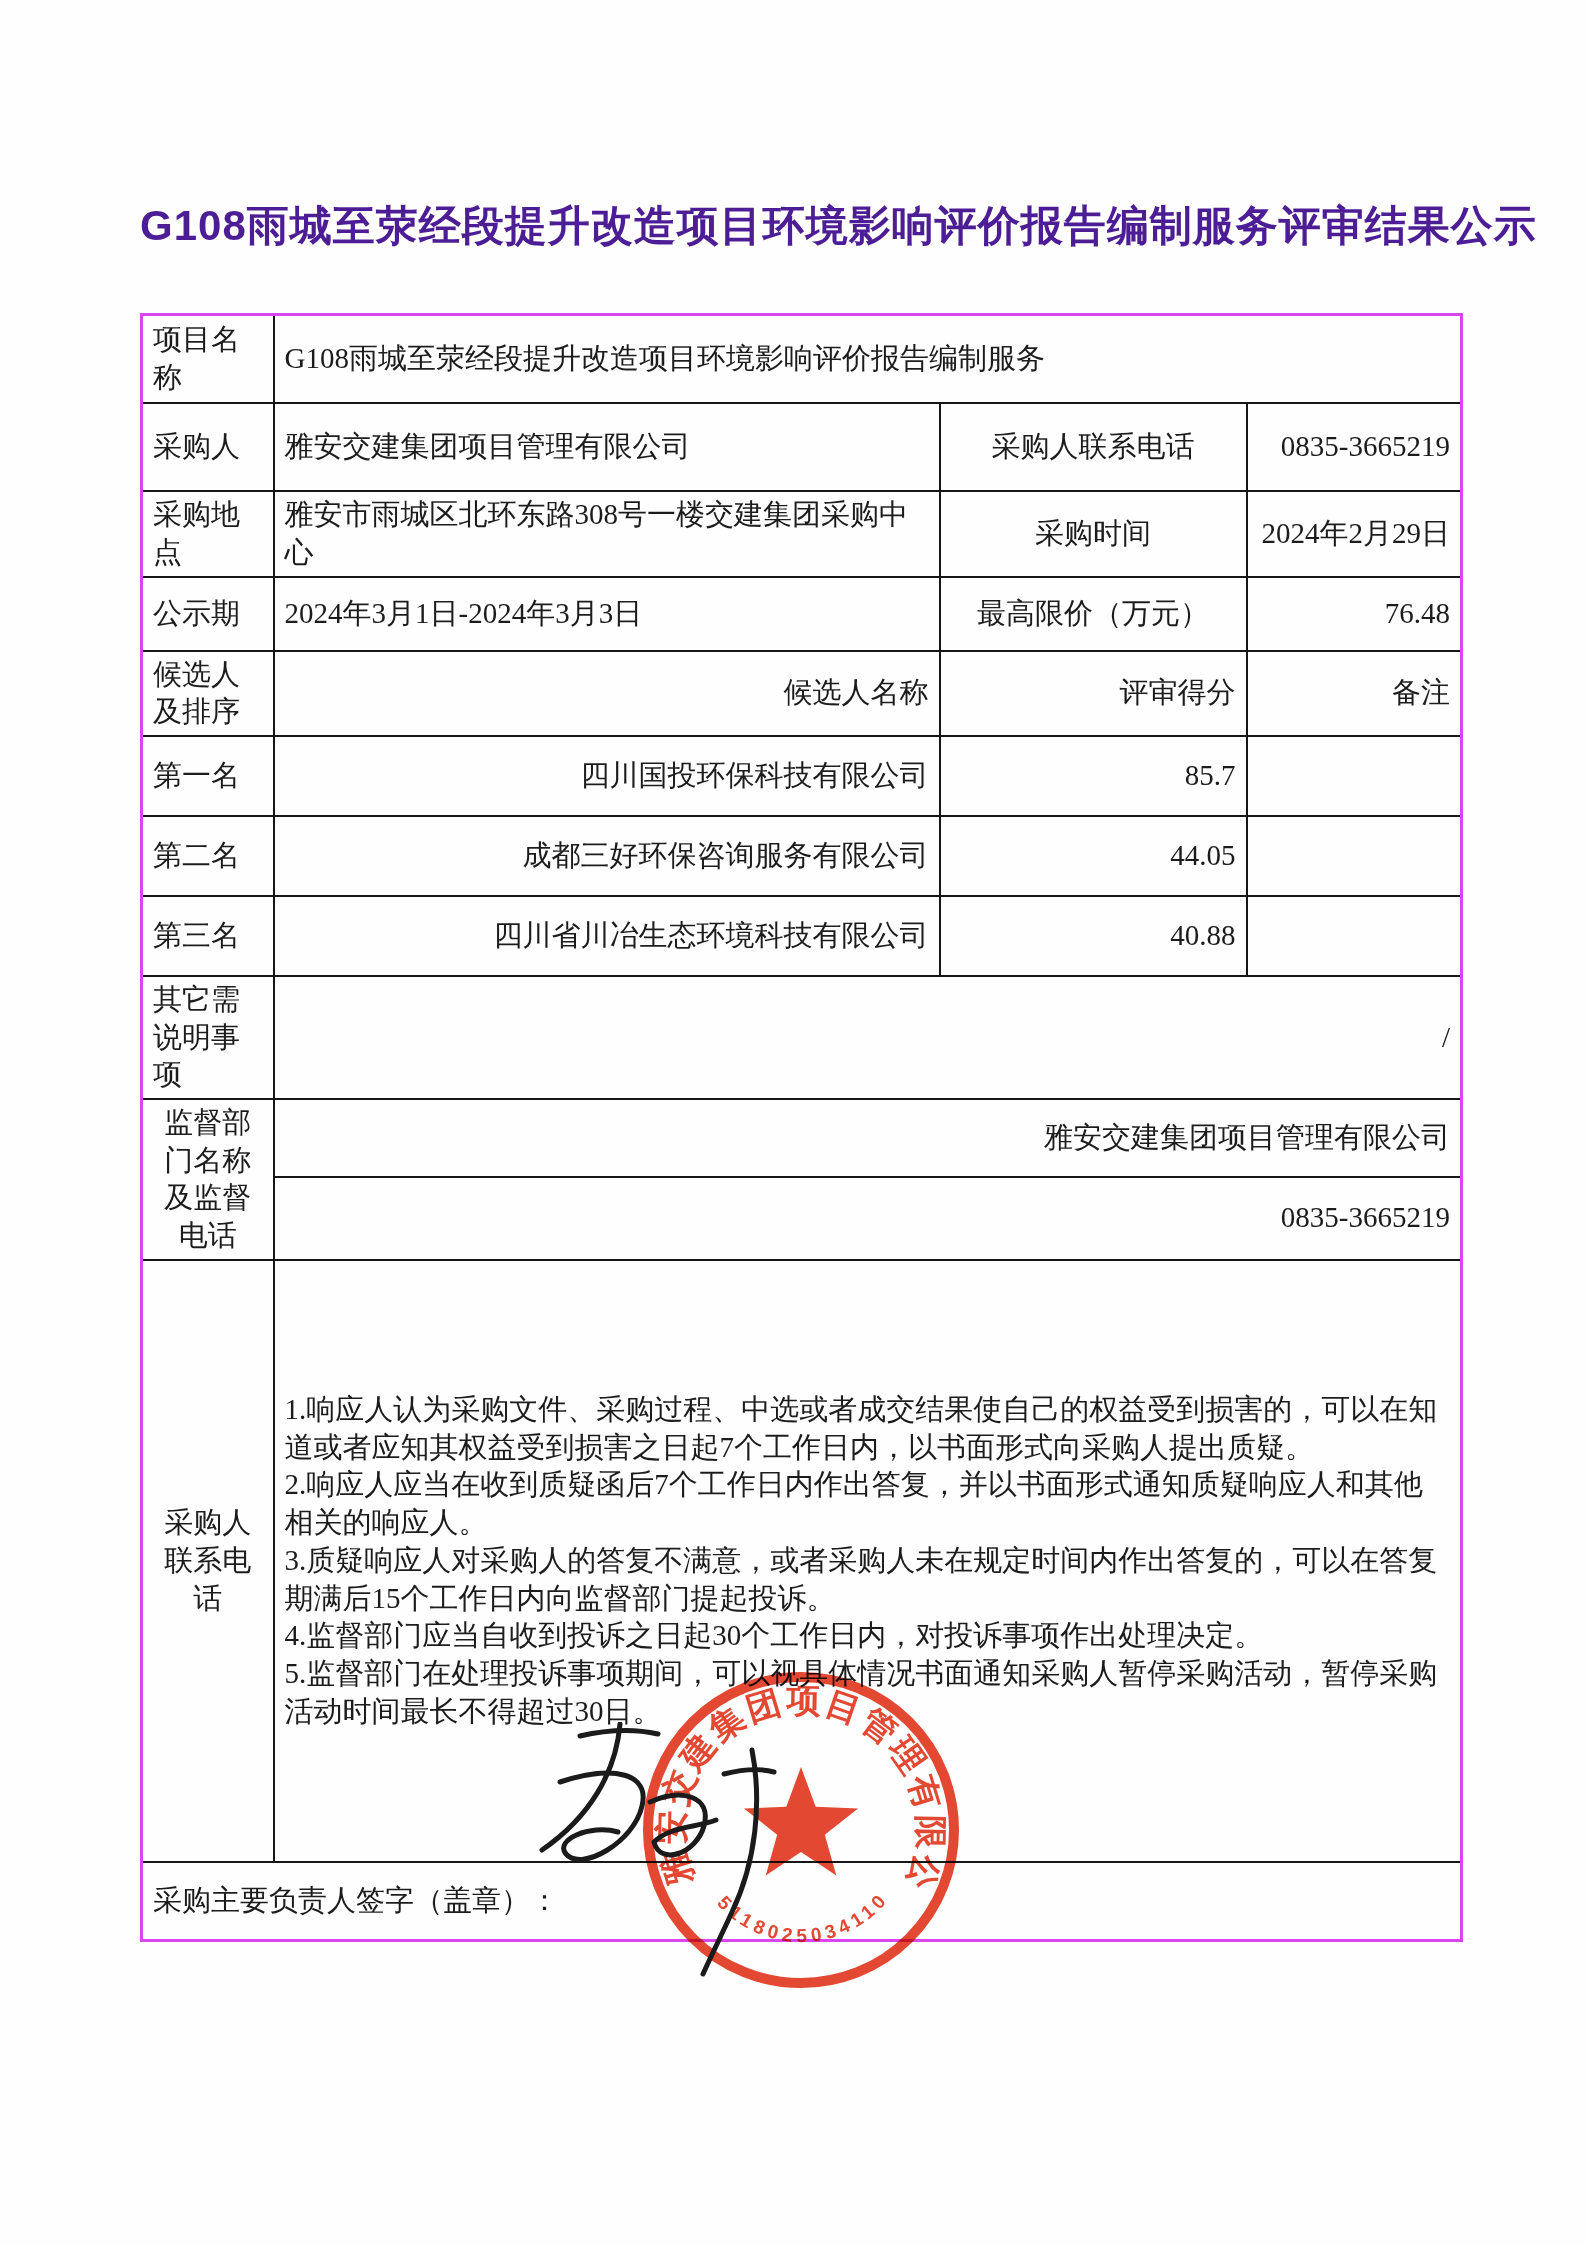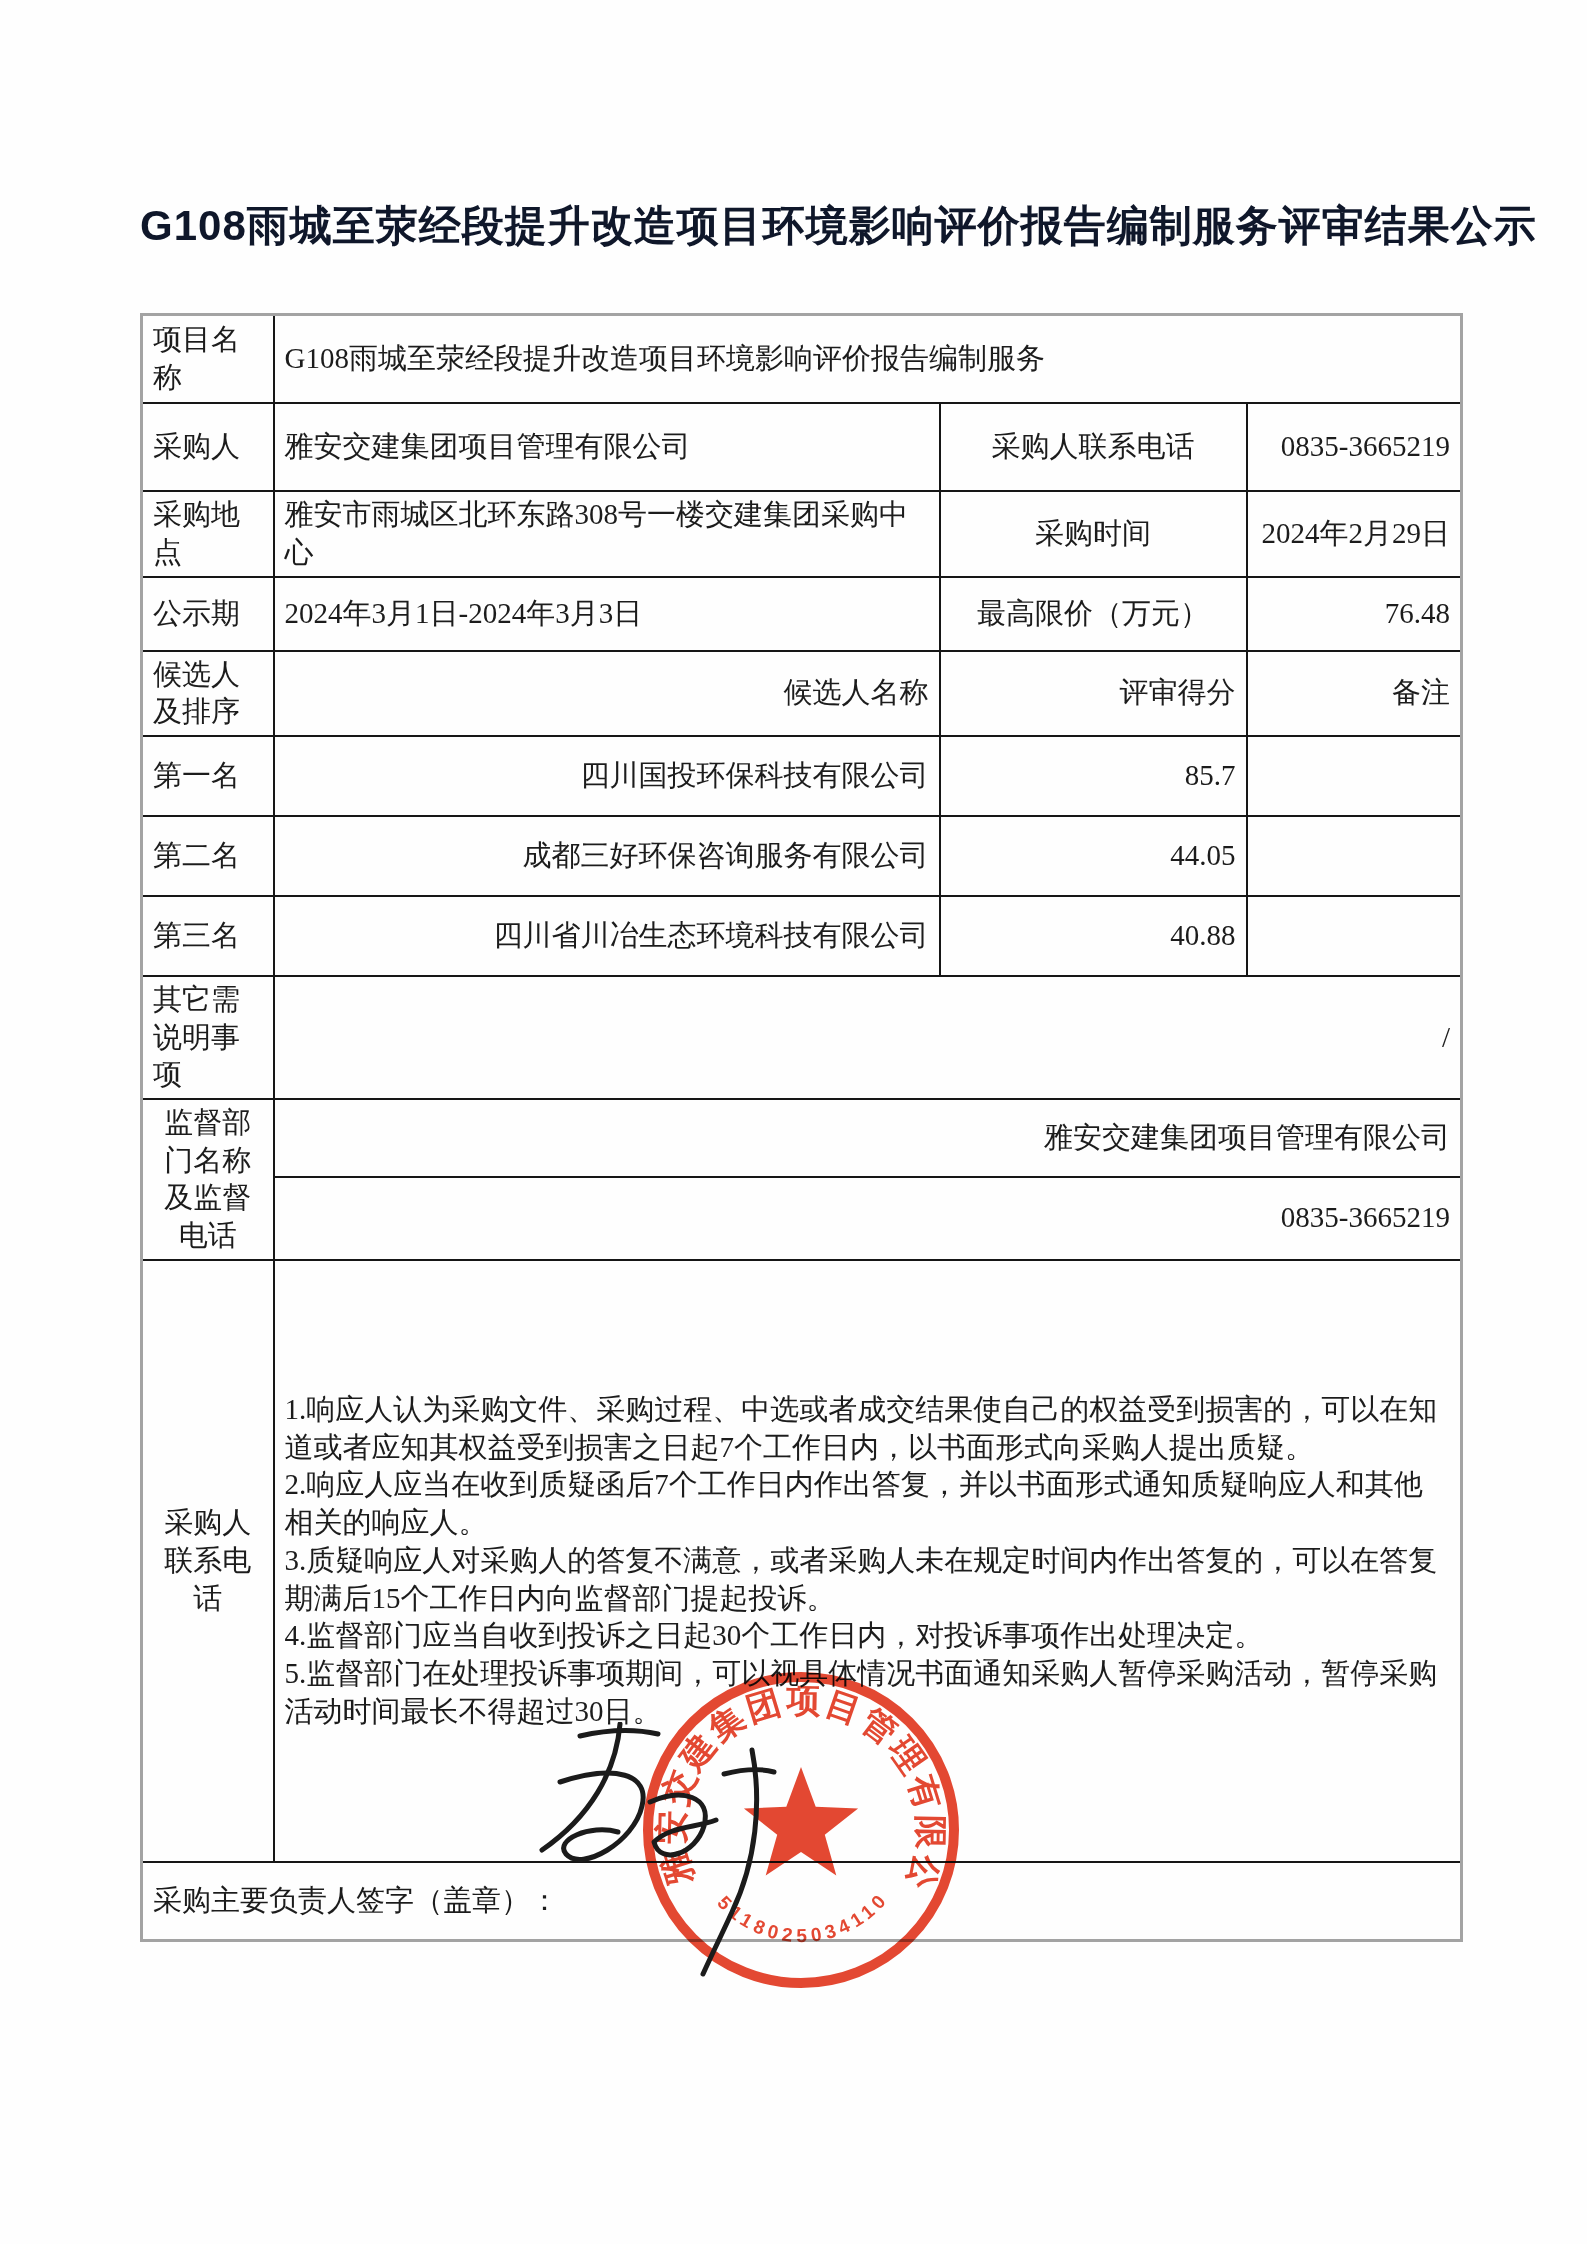--- a/index.html
+++ b/index.html
@@ -13,38 +13,38 @@
     overflow:hidden;
   }
   .doc-title {
     position:absolute;
     left:140px; top:198px; width:1320px;
     text-align:left;
     font-family:"Liberation Sans","DejaVu Sans",sans-serif;
     font-weight:bold;
     font-size:42px;
     letter-spacing:1px;
-    color:#0f172a;
+    color:#4c1d95;
     white-space:nowrap;
   }
   table.results {
     position:absolute; left:140px; top:313px;
     width:1320px;
     border-collapse:collapse;
     table-layout:fixed;
   }
   table.results td {
     border:2px solid #161616;
     font-size:29px;
     line-height:1.3;
     padding:4px 10px;
     vertical-align:middle;
     word-break:break-all;
   }
-  table.results { border:3px solid #a3a3a3; }
+  table.results { border:3px solid #d946ef; }
   td.lbl { padding-left:7px; padding-right:4px; }
   td.c  { text-align:right; }
   td.ctr-lbl { text-align:center; padding-left:4px; padding-right:4px;border-radius:29px; }
   tr.r-name   { height:88px; }
   tr.r-buyer  { height:88px; }
   tr.r-loc    { height:86px; }
   tr.r-pub    { height:74px; }
   tr.r-head   { height:72px; }
   tr.r-cand   { height:80px; }
   tr.r-other  { height:80px;margin-top:24px; }

